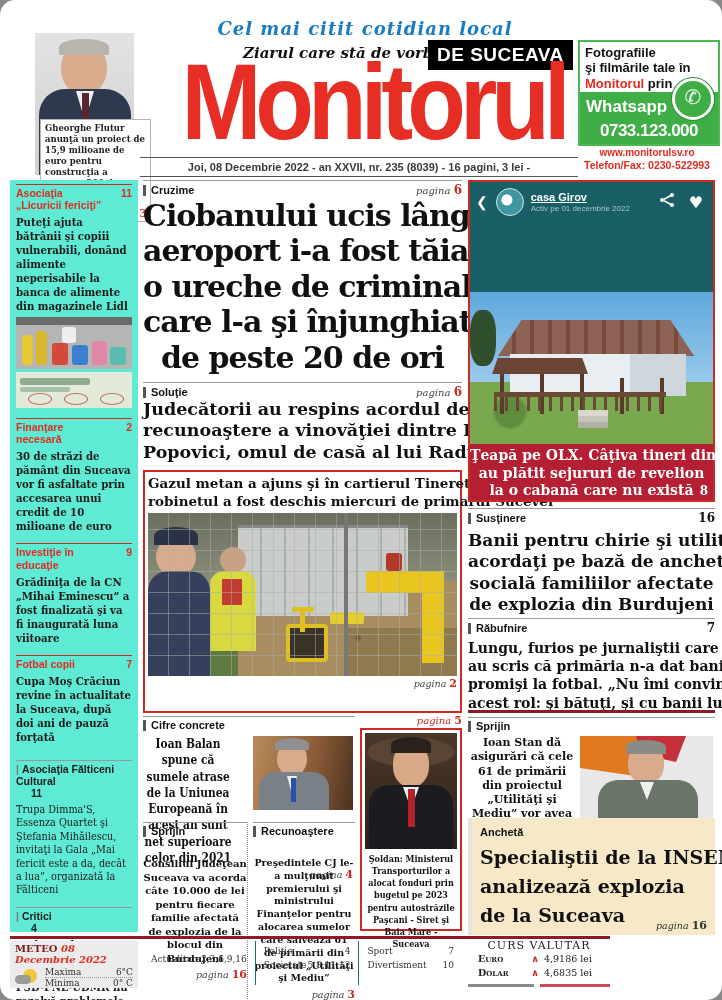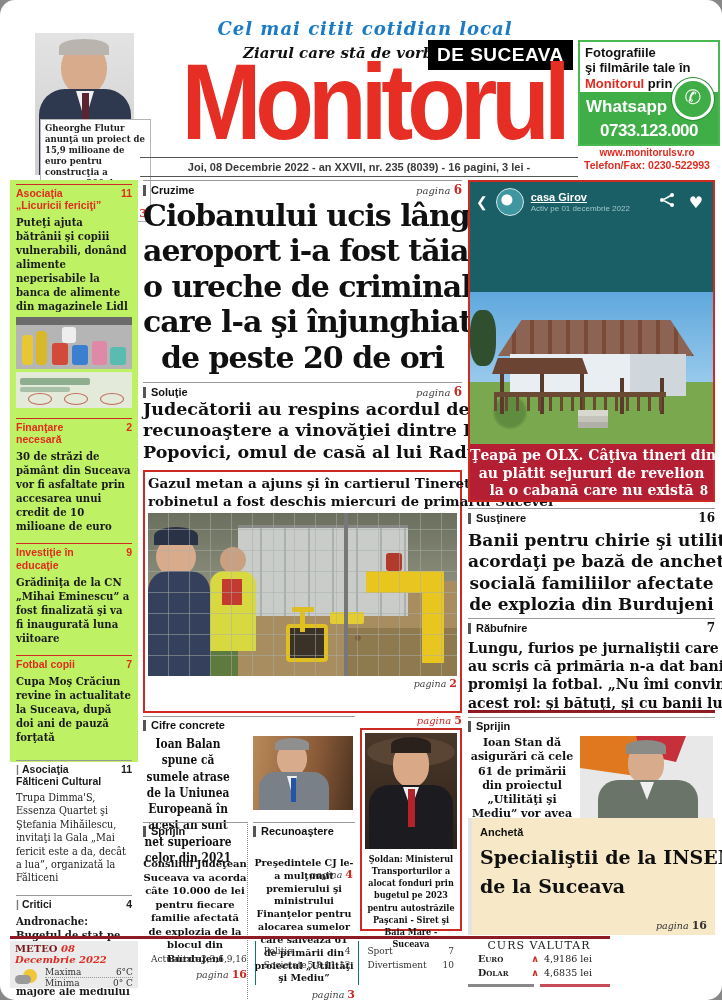--- a/index.html
+++ b/index.html
@@ -28,26 +28,26 @@
     font:bold 17px "Liberation Sans",sans-serif;letter-spacing:-.5px;}
   .wa-logo{position:absolute;right:4px;top:-14px;width:36px;height:36px;border-radius:50%;
     background:#3fae46;border:3px solid #fff;box-shadow:0 0 0 1px #2c8c34;color:#fff;
     font:20px/32px "DejaVu Sans",sans-serif;text-align:center;}
   .website{left:578px;top:147px;width:138px;text-align:center;color:#e02b20;font:bold 10px "Liberation Sans",sans-serif;}
   .phonefax{left:578px;top:159px;width:138px;text-align:center;color:#e02b20;font:bold 10.5px "Liberation Sans",sans-serif;}
   .dateline{left:140px;top:157px;width:438px;border-top:1px solid #555;border-bottom:1px solid #555;
     padding:3px 0;text-align:center;font:bold 11px "Liberation Sans",sans-serif;color:#3a3a3a;}
 
   
-  .sidebar{left:10px;top:180px;width:128px;height:582px;background:#bef264;padding:0;box-sizing:border-box;}
+  .sidebar{left:10px;top:180px;width:128px;height:752px;background:#5eead4;padding:0;box-sizing:border-box;}
   .sb-item{padding:4px 6px 6px 6px;}
   .sb-head{display:flex;justify-content:space-between;border-top:1px solid #cc2a22;
     padding-top:2px;font:bold 10.5px/1.15 "Liberation Sans",sans-serif;color:#e02b20;}
   .sb-head .num{color:#e02b20;margin-left:15px;}
-  .sb-head.dark{border-top:1px solid #999;color:#1a1a1a;}
+  .sb-head.dark{border-top:1px solid #999;color:#1a1a1a;flex-direction:column;}
   .sb-head.dark .num{color:#1a1a1a;}
   .sb-bar{color:#777;margin-right:3px;font-weight:bold;}
   .sb-text{margin-top:4px;font:bold 11.5px/1.22 "DejaVu Serif",serif;color:#1a1a1a;
     transform:scaleX(.88);transform-origin:0 0;width:113%;}
   .cond85{transform:scaleX(.85);transform-origin:0 0;width:117.6%;}
 
   
   .krow{display:flex;align-items:baseline;border-top:1px solid #999;padding:2px 0 1px 0;text-align:right;}
   .kbar{width:3px;height:11px;background:#555;margin-right:5px;align-self:center;}
   .ktext{font:bold 11px "Liberation Sans",sans-serif;color:#111;}
@@ -469,20 +469,21 @@
     </div>
     <div class="stan-page">
       <span>pagina</span> <b class="rednum">4</b>
     </div>
   </div>
 
   <div class="abs ancheta">
     <div class="khead">Anchetă</div>
     <div>
       <div class="hl">Specialiştii de la INSEMEX</div>
+      <div class="hl">analizează explozia</div>
       <div class="hl">de la Suceava</div>
     </div>
     <div class="pg">
       <span>pagina</span> <b>16</b>
     </div>
   </div>
 
   <div class="abs footrule"></div>
 
   <div class="abs meteo">

